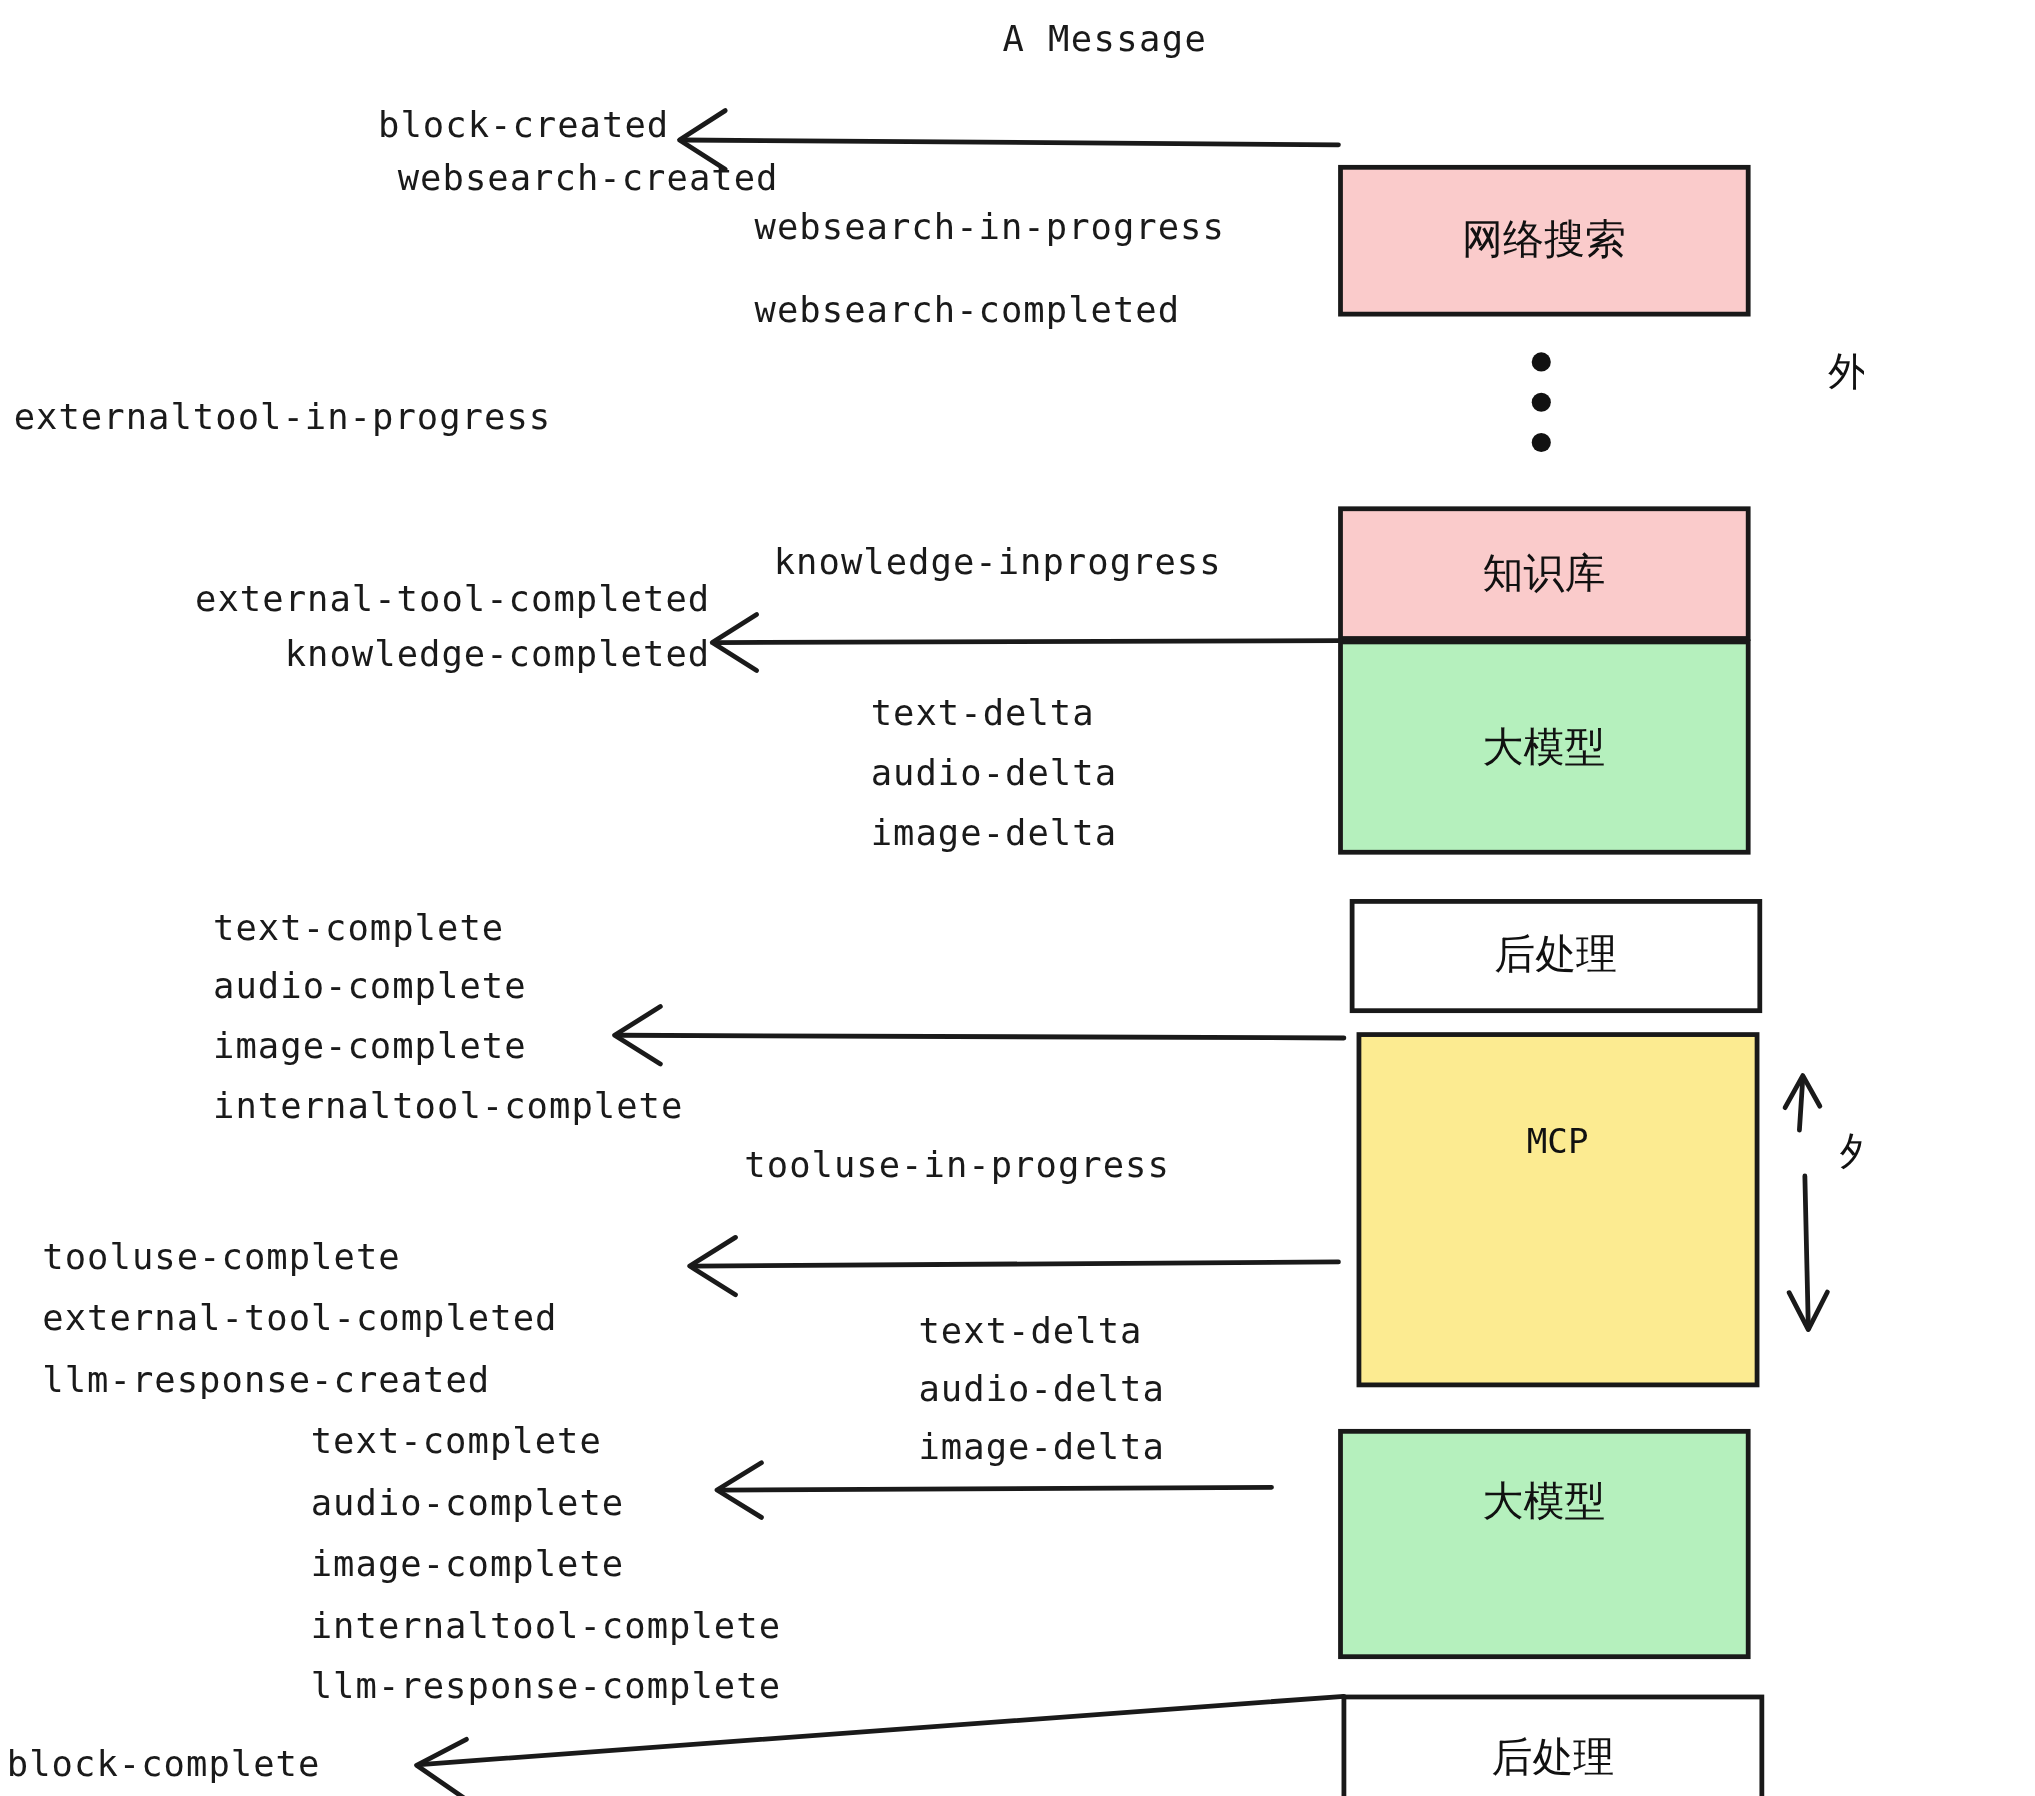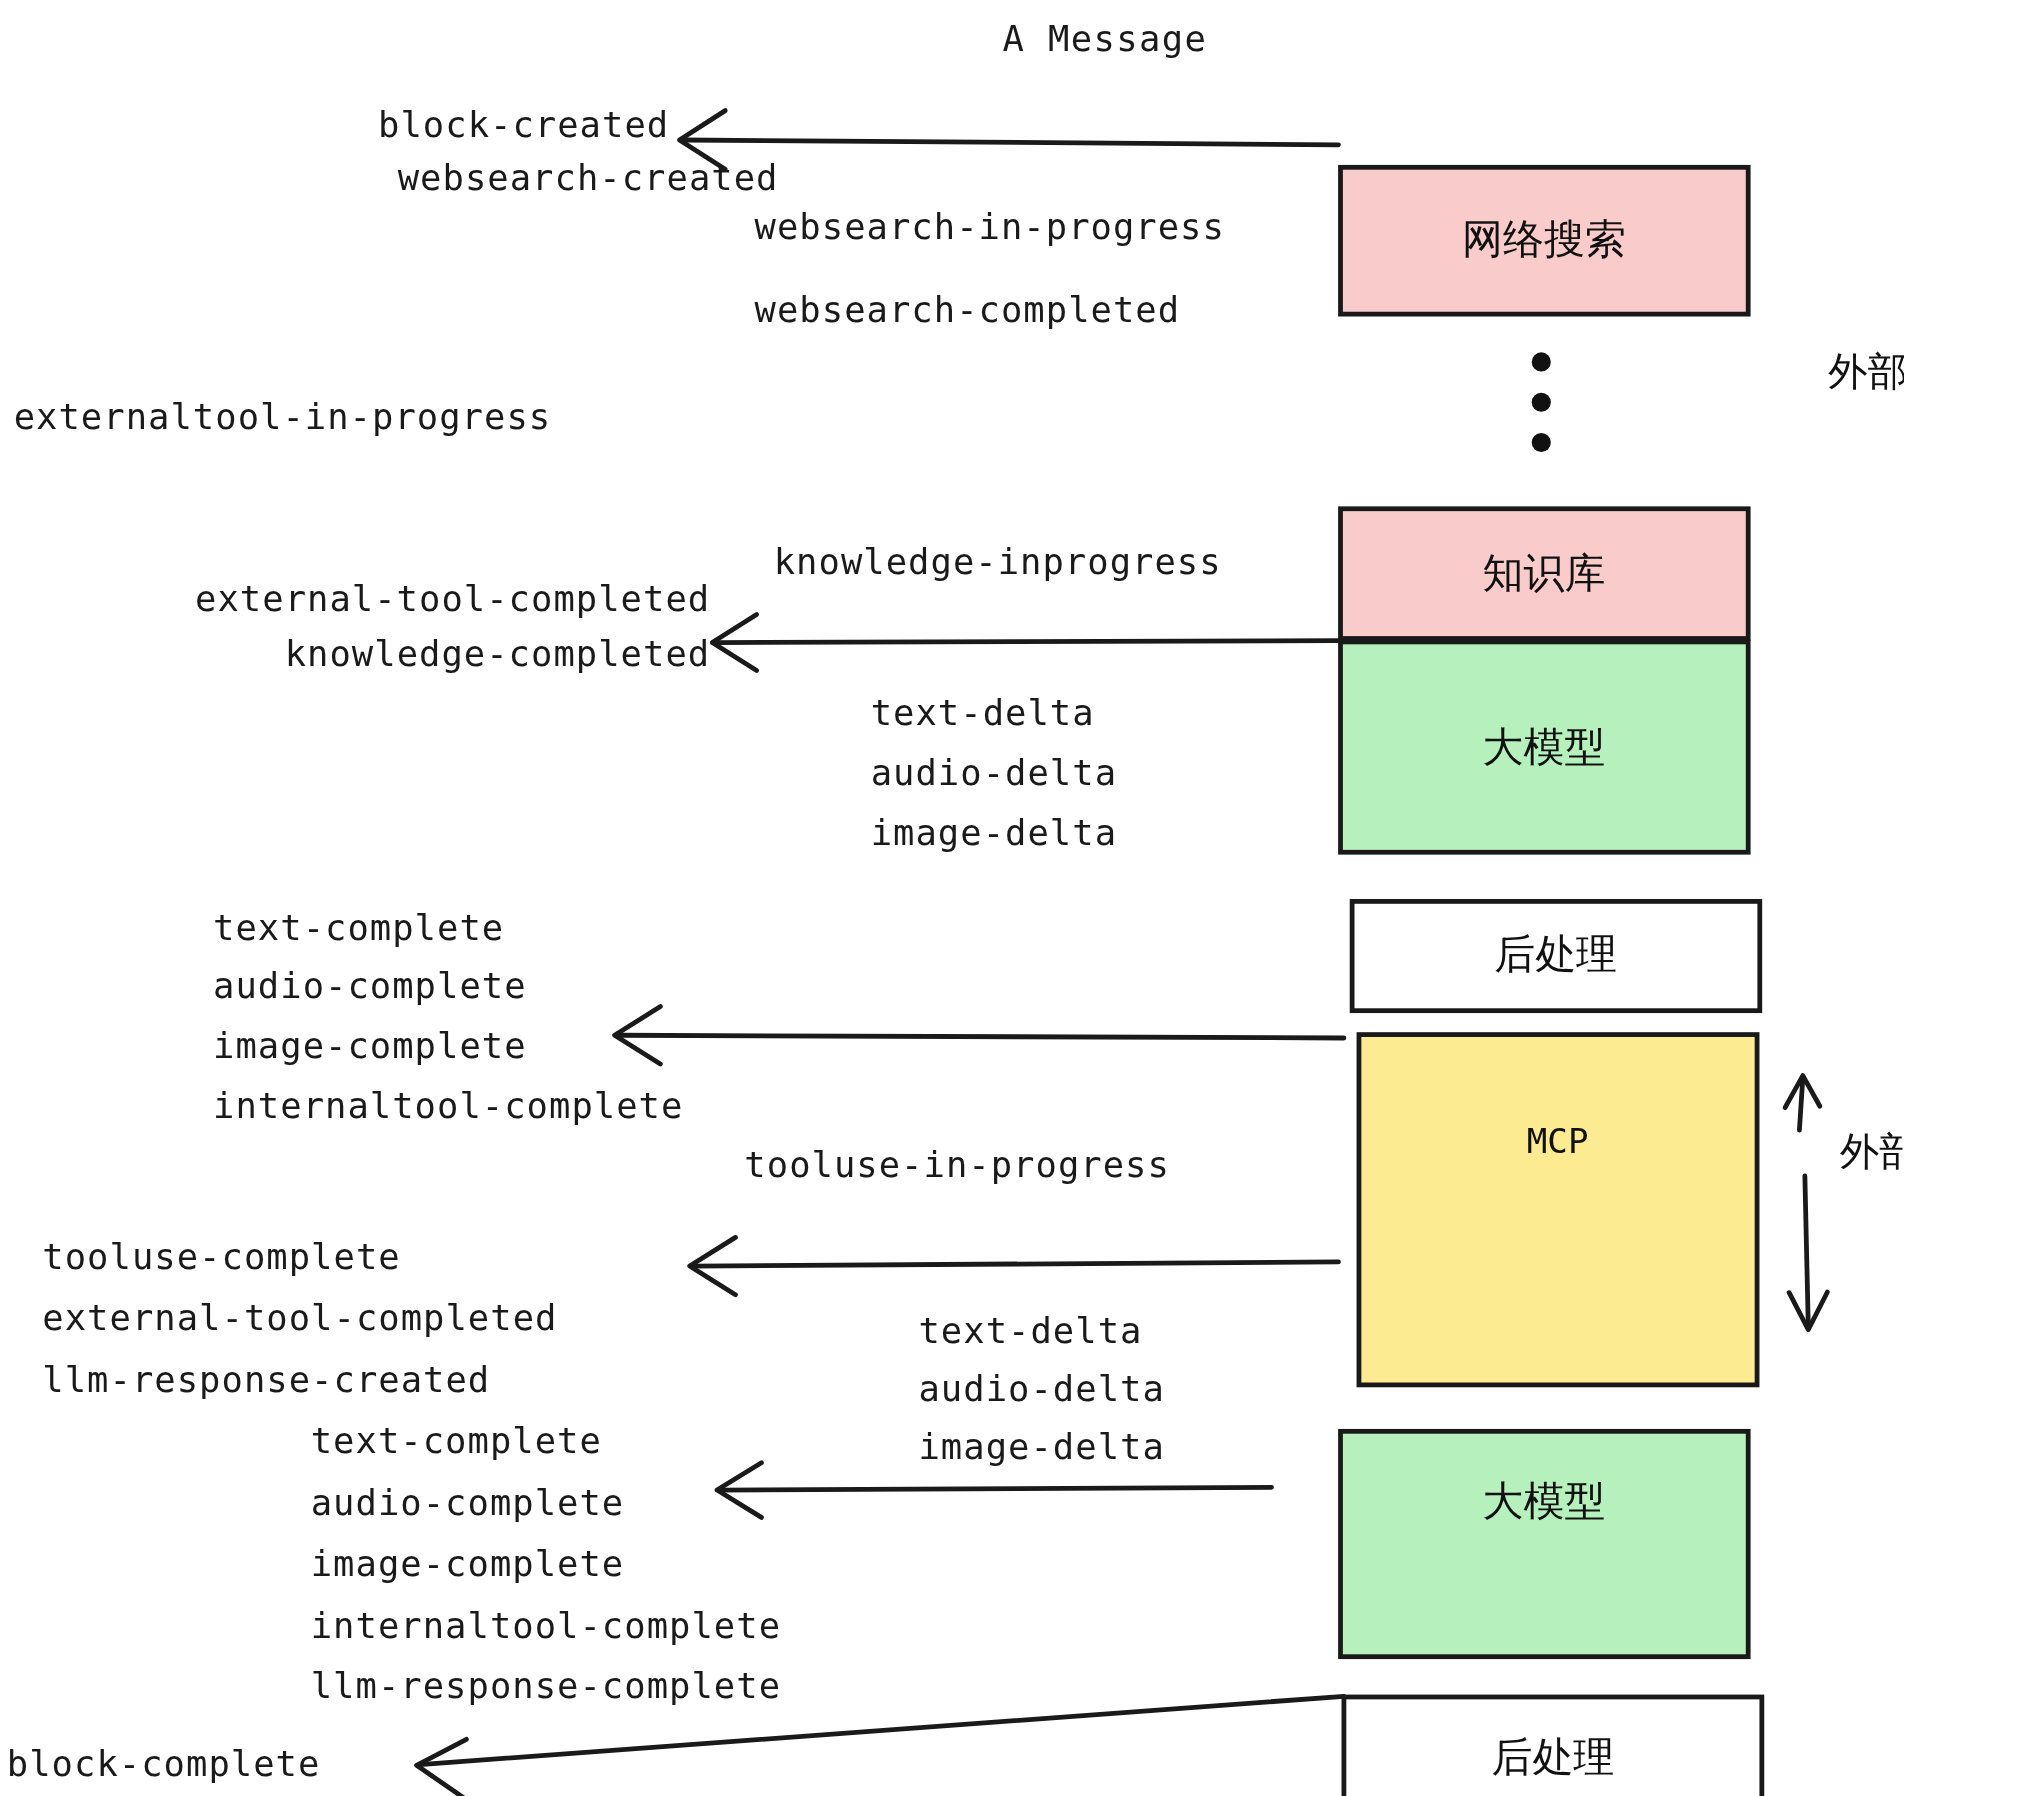--- a/index.html
+++ b/index.html
@@ -7,21 +7,20 @@
     padding: 0;
     background: #ffffff;
   }
   #stage {
     position: relative;
     width: 1864px;
     height: 1796px;
     background: #ffffff;
     overflow: hidden;
     font-family: "DejaVu Sans Mono", "Liberation Mono", monospace;
-    padding-left: 40px;
   }
   svg#canvas {
     position: absolute;
     left: 0; top: 0;
     width: 2035px;
     height: 1796px;
   }
   .evt {
     font-family: "DejaVu Sans Mono", "Liberation Mono", monospace;
     font-size: 52px;

